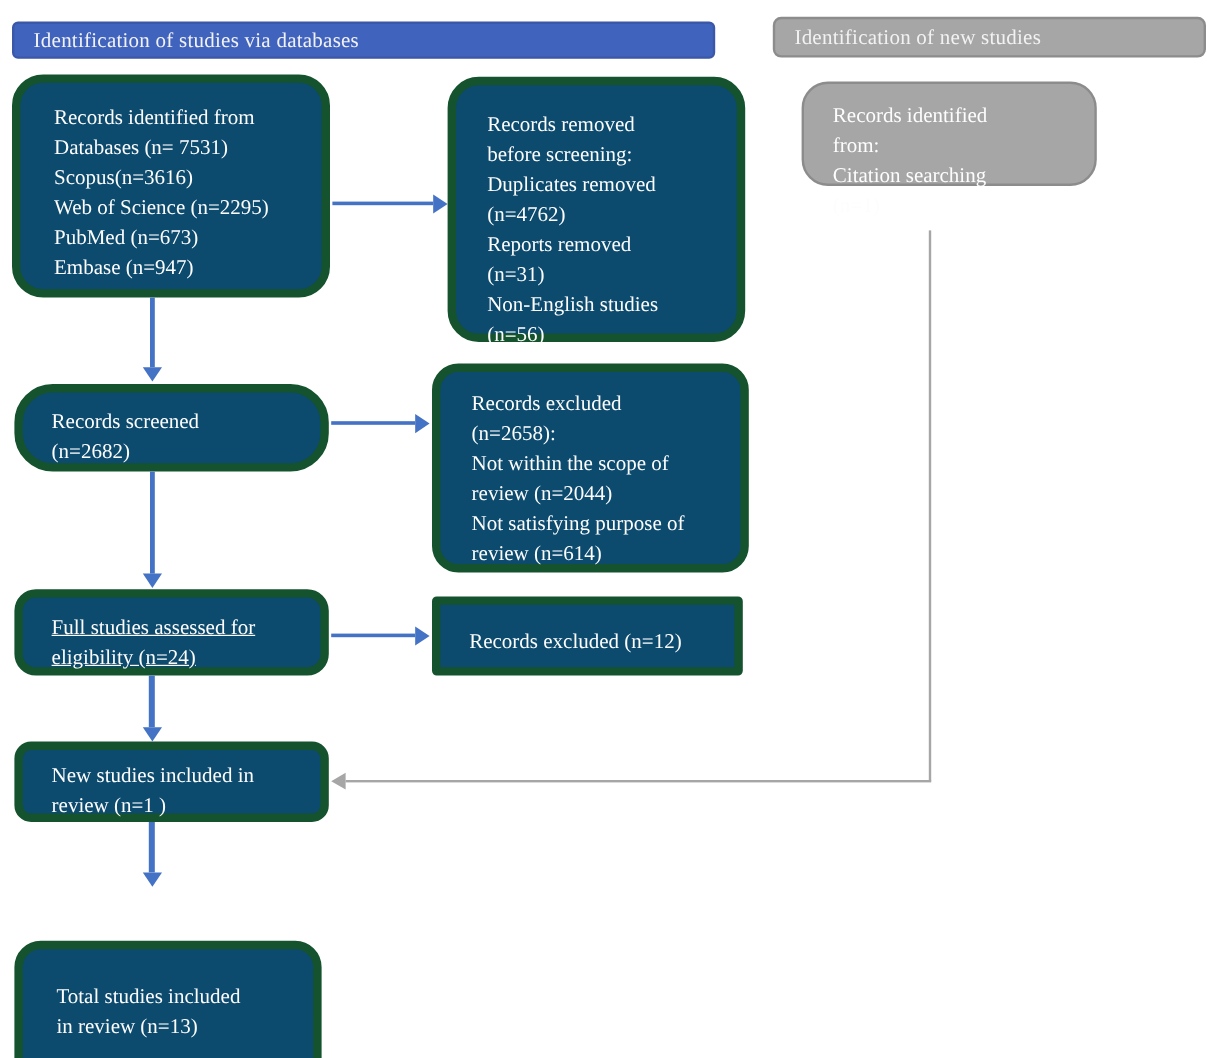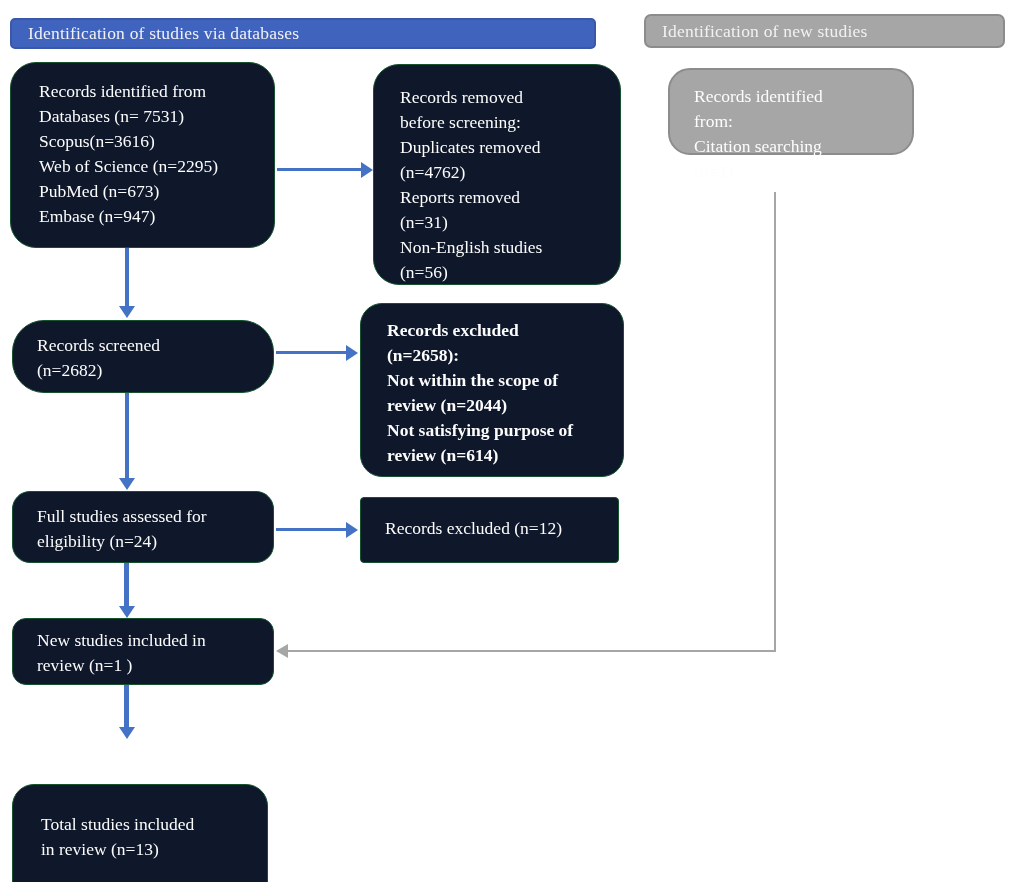--- a/index.html
+++ b/index.html
@@ -18,22 +18,22 @@
     color:#F2F2F2;
     font-size:17.5px;
     display:flex;align-items:center;
     padding-left:16px;
     box-sizing:border-box;
     letter-spacing:.2px;
   }
   .hdr.gray{background:#A6A6A6;border-color:#8C8C8C;border-radius:7px;}
   .bluebox{
     position:absolute;
-    background:#0f172a;
-    border:1px solid #14532d;
+    background:#0c4a6e;
+    border:7px solid #14532d;
     color:#FDFDFD;
     box-sizing:border-box;
   }
   .graybox{
     position:absolute;
     background:#A6A6A6;
     border:2px solid #8C8C8C;
     color:#FDFDFD;
     box-sizing:border-box;
   }
@@ -101,30 +101,30 @@
 from:
 Citation searching
 (n=1)</div>
   </div>
 
   <div class="bluebox" style="left:12px;top:320px;width:262px;height:73px;border-radius:32px;padding:12px 10px 0 24px;">
     <div class="boxtext">Records screened
 (n=2682)</div>
   </div>
 
-  <div class="bluebox" style="left:360px;top:303px;width:264px;height:174px;border-radius:22px;padding:14px 6px 0 26px;font-weight:bold;">
+  <div class="bluebox" style="left:360px;top:303px;width:264px;height:174px;border-radius:22px;padding:14px 6px 0 26px;">
     <div class="boxtext">Records excluded
 (n=2658):
 Not within the scope of
 review (n=2044)
 Not satisfying purpose of
 review (n=614)</div>
   </div>
 
-  <div class="bluebox" style="left:12px;top:491px;width:262px;height:72px;border-radius:18px;padding:12px 8px 0 24px;">
+  <div class="bluebox" style="left:12px;top:491px;width:262px;height:72px;border-radius:18px;padding:12px 8px 0 24px;text-decoration:underline;">
     <div class="boxtext">Full studies assessed for
 eligibility (n=24)</div>
   </div>
 
   <div class="bluebox" style="left:360px;top:497px;width:259px;height:66px;border-radius:4px;padding:18px 6px 0 24px;">
     <div class="boxtext">Records excluded (n=12)</div>
   </div>
 
   <div class="bluebox" style="left:12px;top:618px;width:262px;height:67px;border-radius:14px;padding:9px 8px 0 24px;">
     <div class="boxtext">New studies included in

